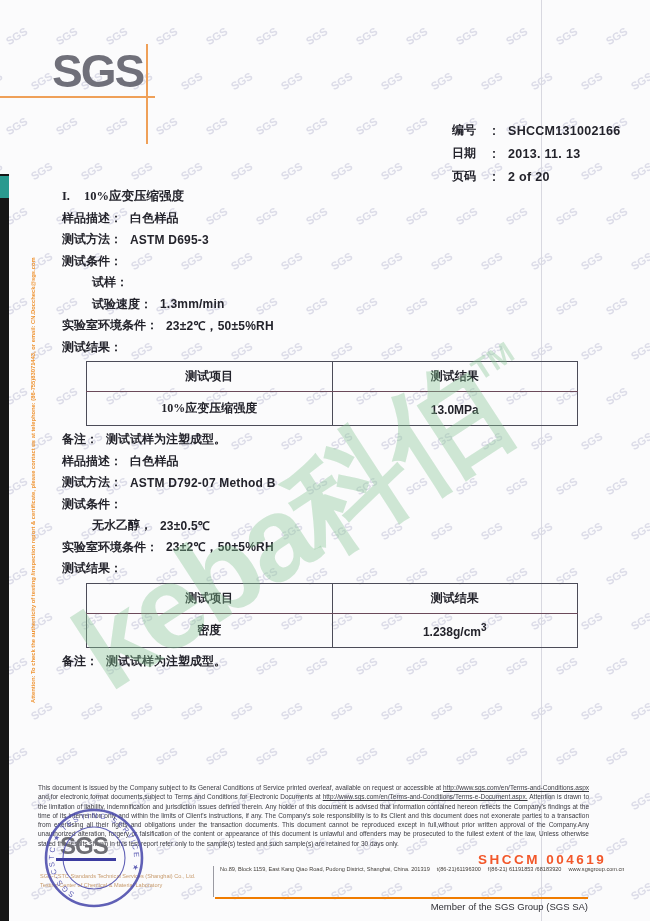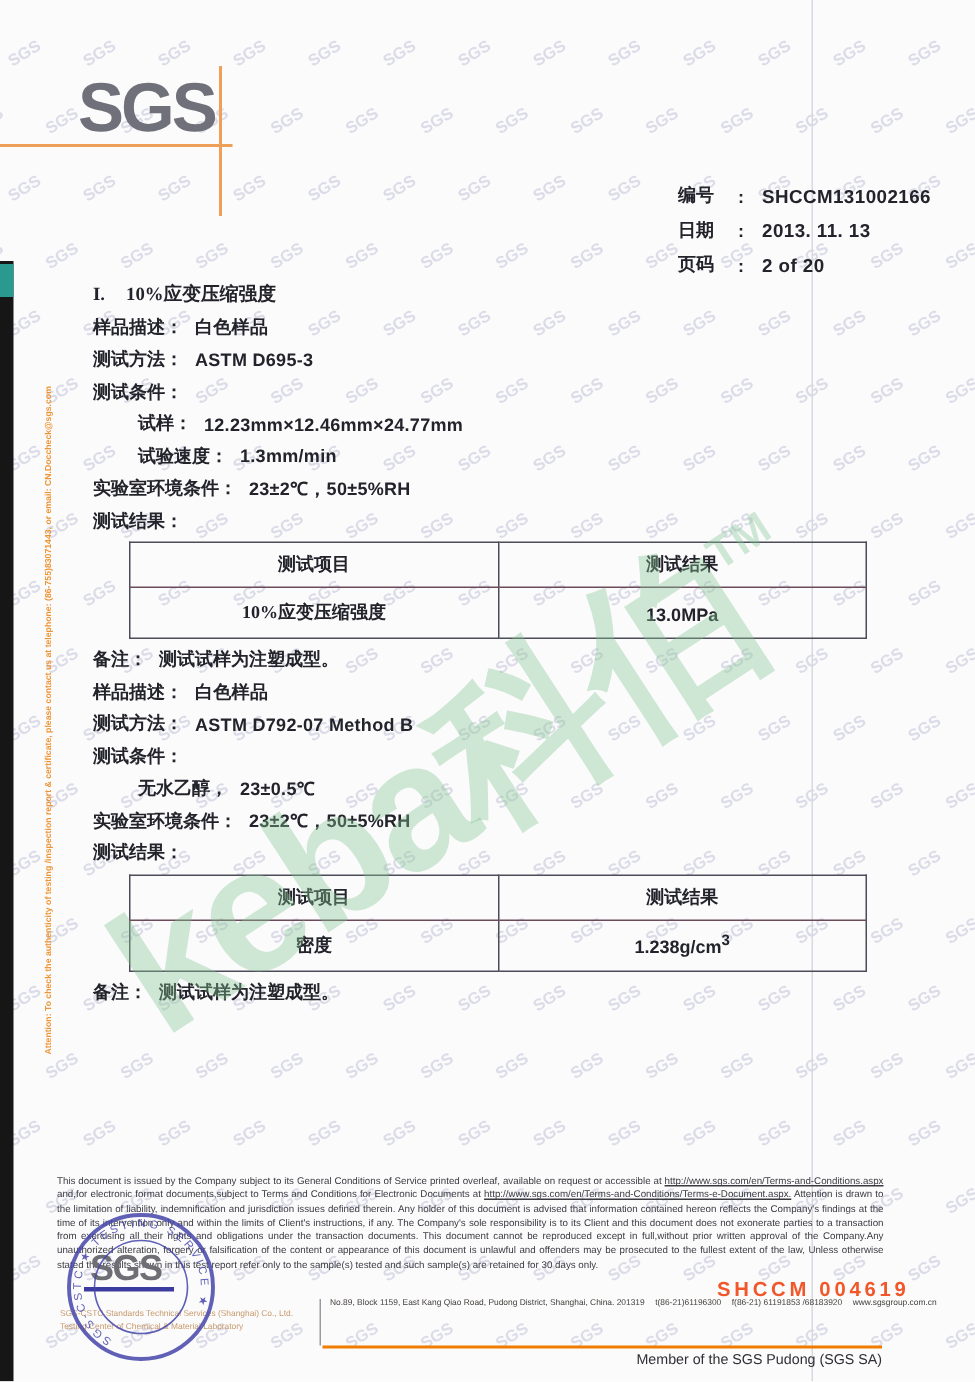--- a/index.html
+++ b/index.html
@@ -405,21 +405,20 @@
     </div>
     <div class="line">
       <span class="lbl">测试方法：</span>
       <span class="val">ASTM D695-3</span>
     </div>
     <div class="line">
       <span class="lbl">测试条件：</span>
     </div>
     <div class="line indent">
       <span class="lbl">试样：</span>
-      <span class="val">12.23mm×12.46mm×24.77mm</span>
     </div>
     <div class="line indent">
       <span class="lbl">试验速度：</span>
       <span class="val">1.3mm/min</span>
     </div>
     <div class="line">
       <span class="lbl">实验室环境条件：</span>
       <span class="val">23±2℃，50±5%RH</span>
     </div>
     <div class="line">
@@ -518,15 +517,15 @@
     <div class="addr-row">
       <span class="en">No.89, Block 1159, East Kang Qiao Road, Pudong District, Shanghai, China. 201319</span>
       <span class="en">t(86-21)61196300</span>
       <span class="en">f(86-21) 61191853 /68183920</span>
       <span class="en">www.sgsgroup.com.cn</span>
     </div>
   </div>
   <div class="addr-rule"></div>
 
   <div class="serial">SHCCM  004619</div>
-  <div class="member">Member of the SGS Pudong (SGS SA)</div>
+  <div class="member">Member of the SGS Group (SGS SA)</div>
 
 </div>
 
 </body></html>

